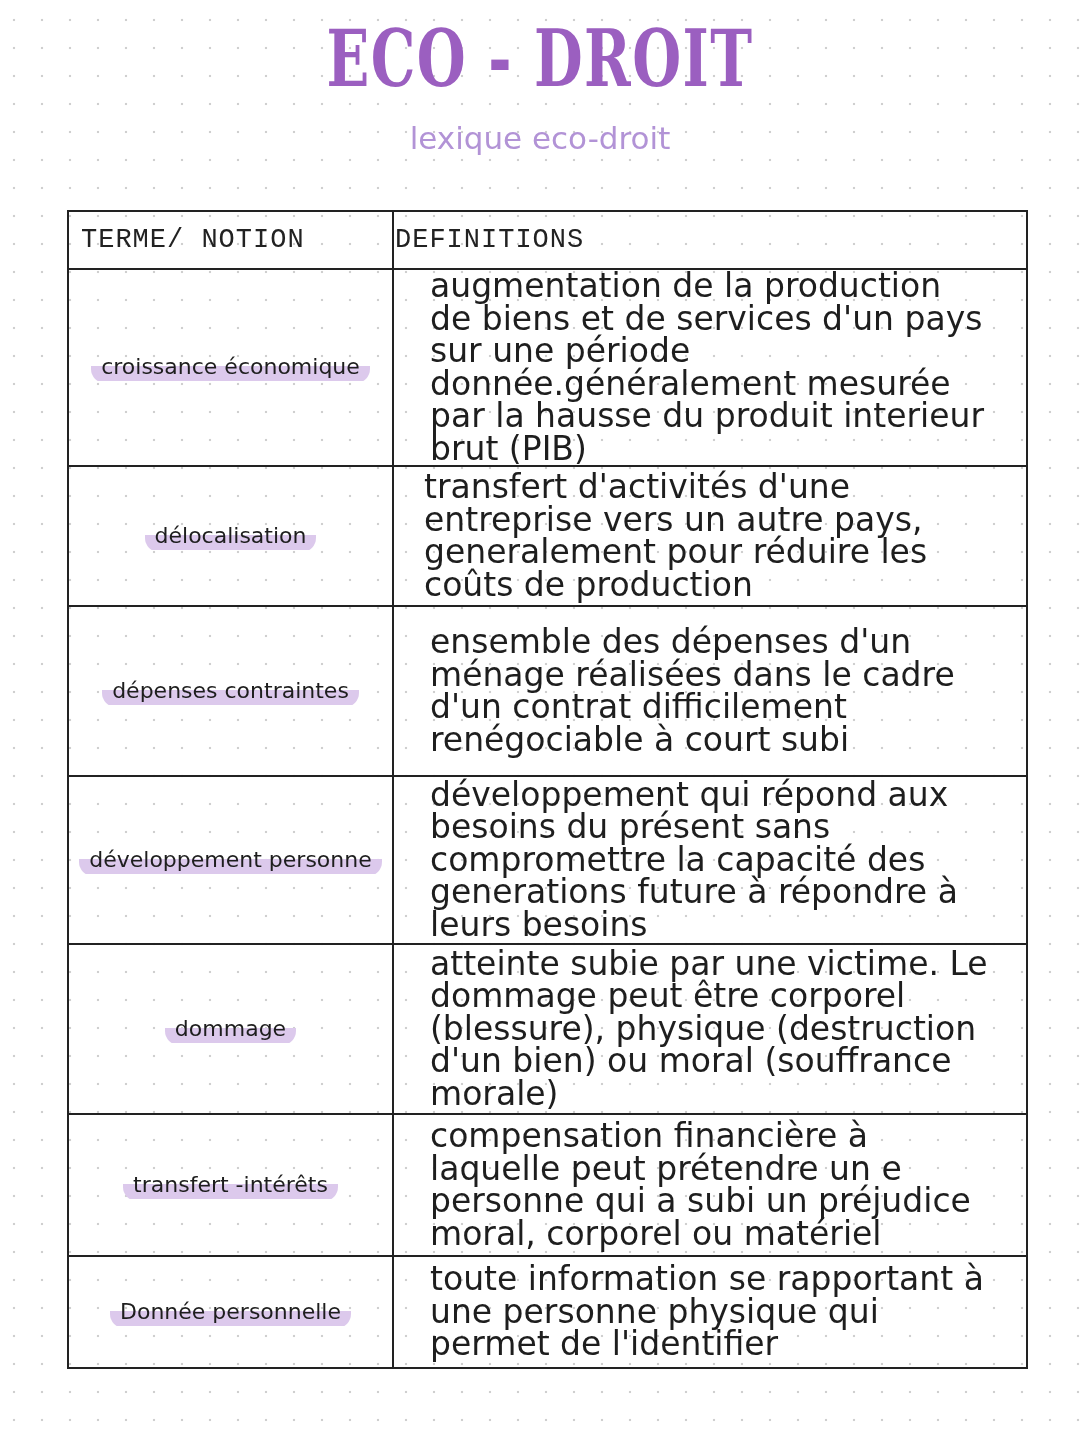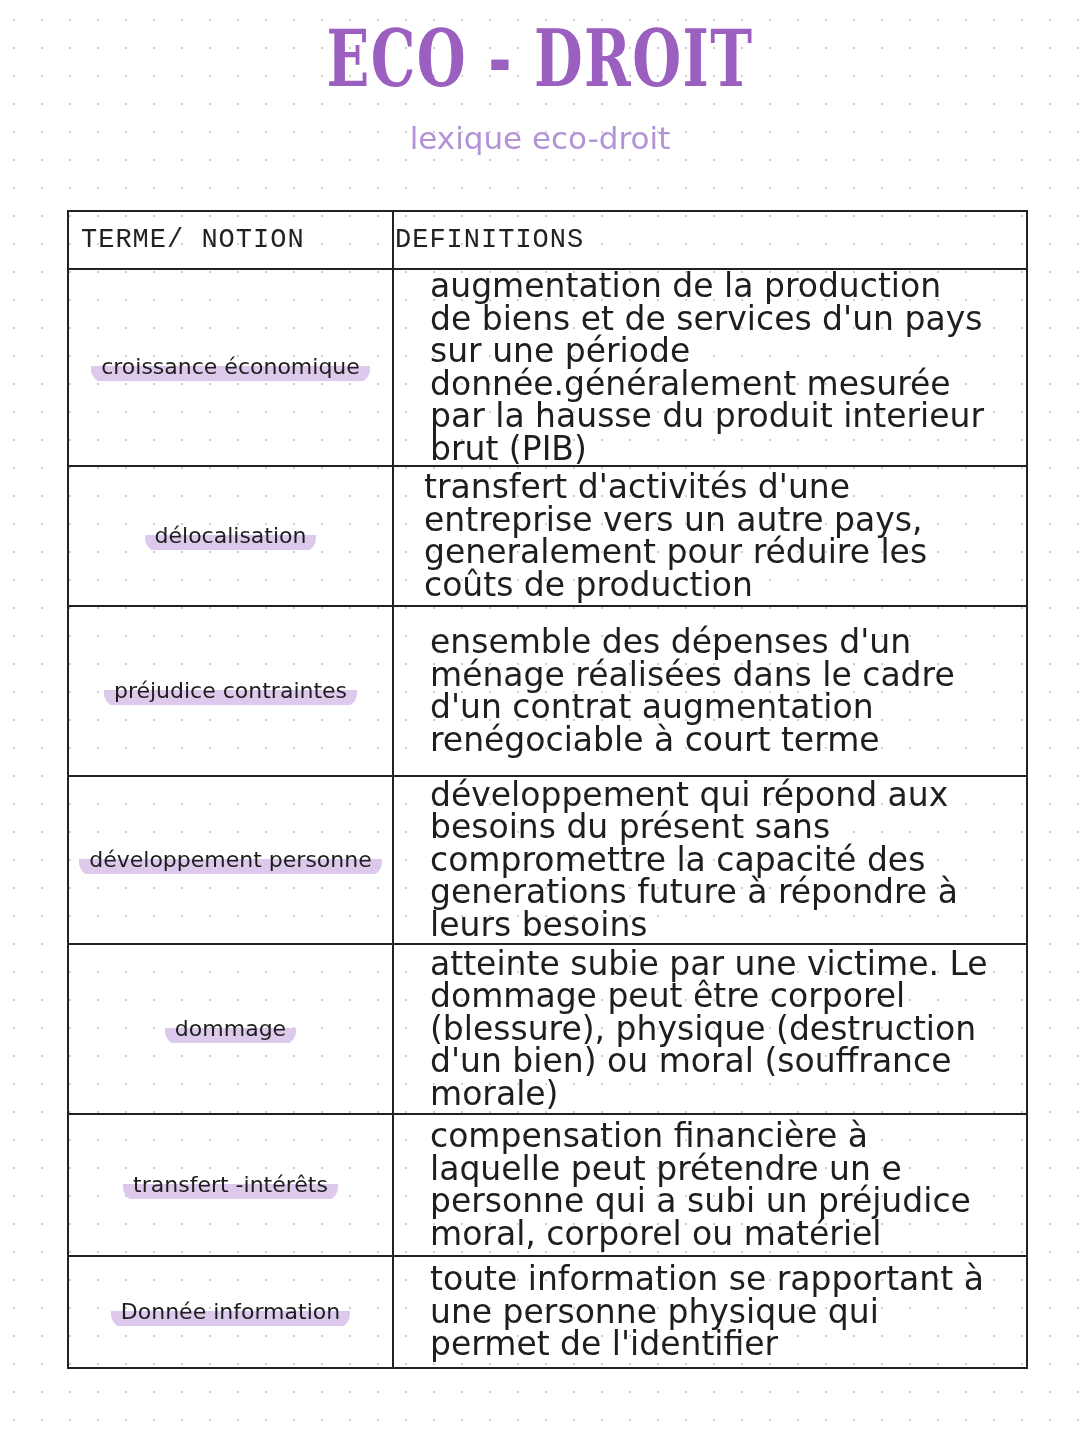--- a/index.html
+++ b/index.html
@@ -61,33 +61,33 @@
   <tbody>
     <tr style="height:197px">
       <td class="term"><span class="hl">croissance économique</span></td>
       <td class="def">augmentation de la production de biens et de services d'un pays sur une période donnée.généralement mesurée par la hausse du produit interieur brut (PIB)</td>
     </tr>
     <tr style="height:140px">
       <td class="term"><span class="hl">délocalisation</span></td>
       <td class="def" style="padding-left:30px">transfert d'activités d'une entreprise vers un autre pays, generalement pour réduire les coûts de production</td>
     </tr>
     <tr style="height:170px">
-      <td class="term"><span class="hl">préjudice contraintes</span></td>
-      <td class="def">ensemble des dépenses d'un ménage réalisées dans le cadre d'un contrat augmentation renégociable à court terme</td>
+      <td class="term"><span class="hl">dépenses contraintes</span></td>
+      <td class="def">ensemble des dépenses d'un ménage réalisées dans le cadre d'un contrat difficilement renégociable à court subi</td>
     </tr>
     <tr style="height:168px">
       <td class="term"><span class="hl">développement personne</span></td>
       <td class="def">développement qui répond aux besoins du présent sans compromettre la capacité des generations future à répondre à leurs besoins</td>
     </tr>
     <tr style="height:170px">
       <td class="term"><span class="hl">dommage</span></td>
       <td class="def">atteinte subie par une victime. Le dommage peut être corporel (blessure), physique (destruction d'un bien) ou moral (souffrance morale)</td>
     </tr>
     <tr style="height:142px">
       <td class="term"><span class="hl">transfert -intérêts</span></td>
       <td class="def">compensation financière à laquelle peut prétendre un e personne qui a subi un préjudice moral, corporel ou matériel</td>
     </tr>
     <tr style="height:112px">
-      <td class="term"><span class="hl">Donnée information</span></td>
+      <td class="term"><span class="hl">Donnée personnelle</span></td>
       <td class="def">toute information se rapportant à une personne physique qui permet de l'identifier</td>
     </tr>
   </tbody>
 </table>
 
 </body></html>

